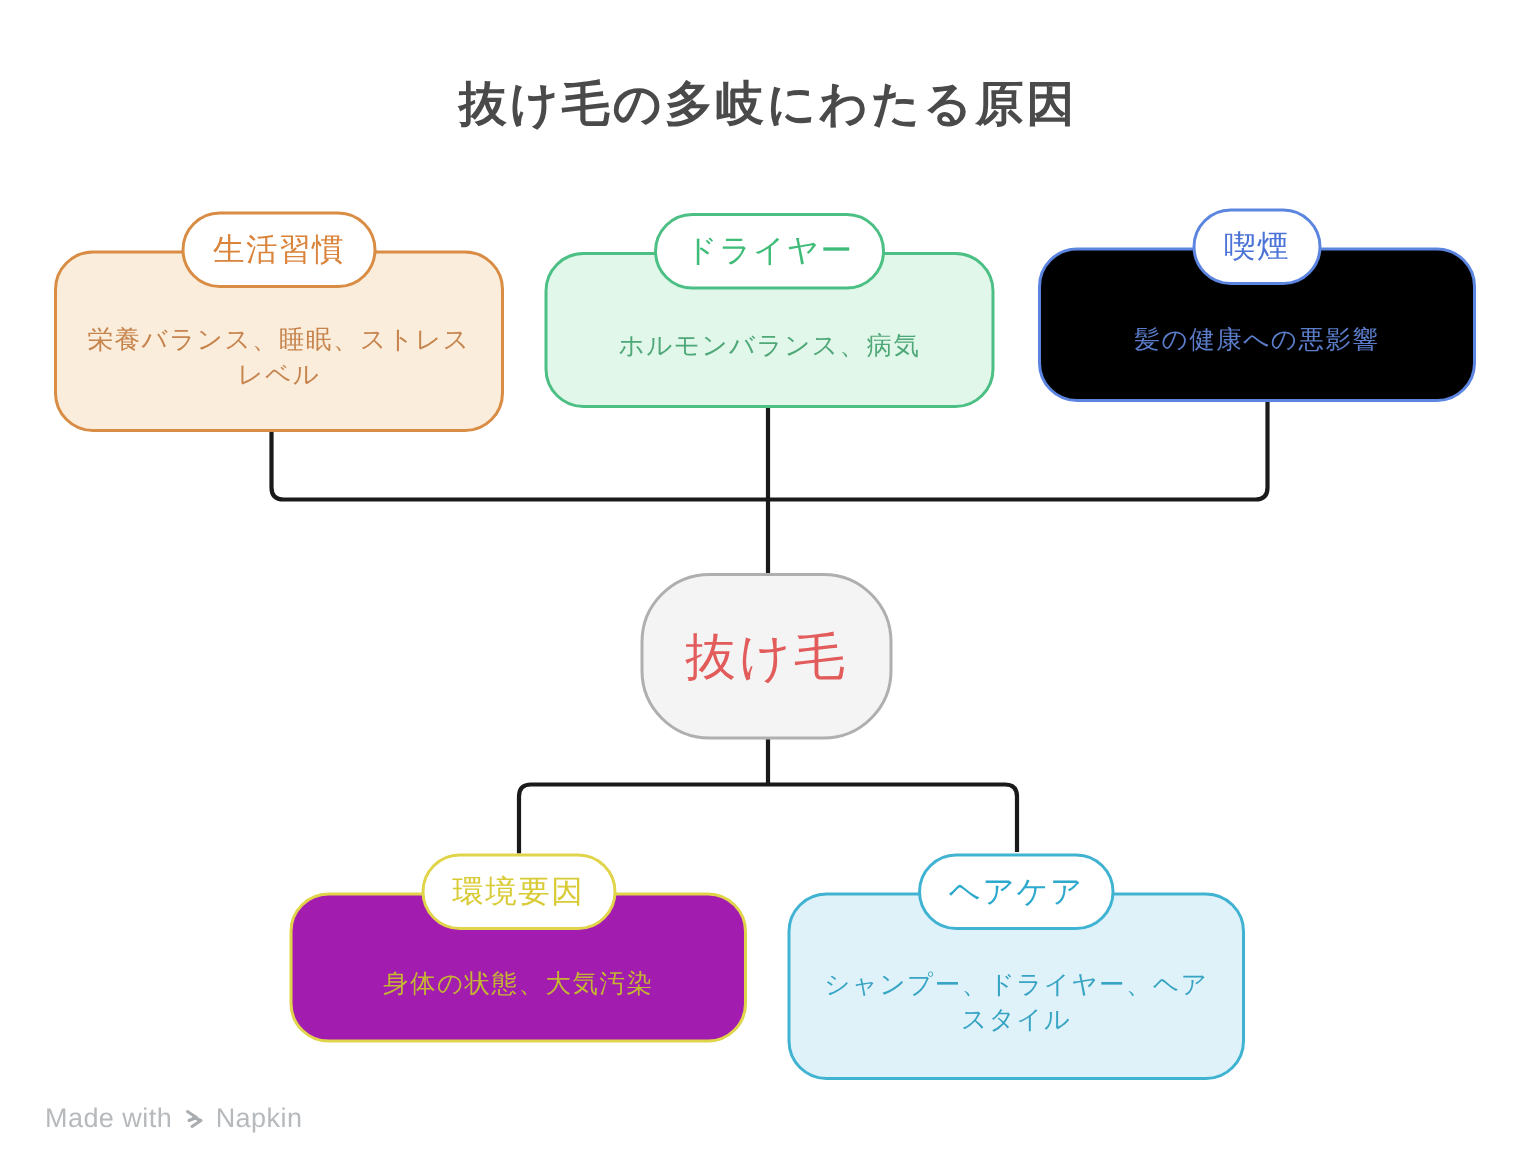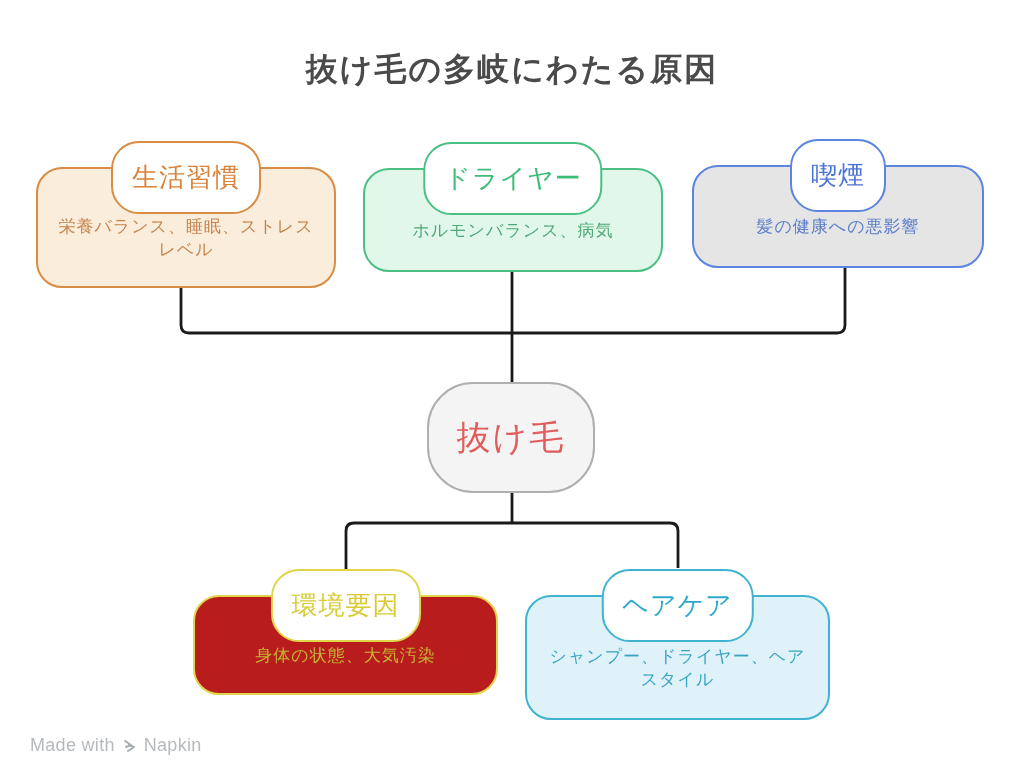--- a/index.html
+++ b/index.html
@@ -15,21 +15,21 @@
   svg.connectors{position:absolute;left:0;top:0;z-index:1;}
   .card{
     position:absolute;z-index:2;box-sizing:border-box;
     border:2.5px solid #999;border-radius:26px;
     display:flex;align-items:center;justify-content:center;
   }
   .card .pad{padding-top:20px;width:100%;font-family:Liberation Serif, serif;}
   .pill{
     position:absolute;top:-28px;left:50%;transform:translateX(-50%);
     background:#ffffff;border:2.5px solid #999;border-radius:28px;
-    padding:22px 19px;font-size:26px;line-height:25px;letter-spacing:1px;
+    padding:11px 19px;font-size:21px;line-height:25px;letter-spacing:1px;
     white-space:nowrap;z-index:3;
   }
   .body-text{
     font-size:17px;line-height:23px;letter-spacing:1px;text-align:center;
     margin:0 auto;max-width:256px;
   }
   .center-node{
     position:absolute;z-index:2;box-sizing:border-box;
     border:2.5px solid #afafaf;border-radius:46px;background:#f4f4f4;
     display:flex;align-items:center;justify-content:center;
@@ -70,34 +70,34 @@
 
   <div class="card" style="left: 363px; top: 168px; width: 300px; height: 104px; border-color: rgb(76, 192, 132); background-color: rgb(225, 247, 234);">
     <div class="pill" style="border-color: rgb(76, 192, 132); color: rgb(63, 188, 120);">
       <span>ドライヤー</span>
     </div>
     <div class="pad">
       <div class="body-text" style="color: rgb(79, 168, 120);">ホルモンバランス、病気</div>
     </div>
   </div>
 
-  <div class="card" style="left: 692px; top: 165px; width: 292px; height: 103px; border-color: rgb(92, 133, 224); background-color: #e5e5e5;">
+  <div class="card" style="left: 692px; top: 165px; width: 292px; height: 103px; border-color: rgb(92, 133, 224); background-color: #000000;">
     <div class="pill" style="border-color: rgb(92, 133, 224); color: rgb(76, 115, 214);">
       <span>喫煙</span>
     </div>
     <div class="pad">
       <div class="body-text" style="color: rgb(90, 124, 201);">髪の健康への悪影響</div>
     </div>
   </div>
 
   <div class="center-node" style="left: 427px; top: 382px; width: 168px; height: 111px; border-color: rgb(175, 175, 175); background-color: rgb(244, 244, 244);">
     <span class="label" style="color: rgb(226, 92, 92);">抜け毛</span>
   </div>
 
-  <div class="card" style="left: 193px; top: 595px; width: 305px; height: 100px; border-color: rgb(224, 213, 74); background-color: #b91c1c;">
+  <div class="card" style="left: 193px; top: 595px; width: 305px; height: 100px; border-color: rgb(224, 213, 74); background-color: #a21caf;">
     <div class="pill" style="border-color: rgb(224, 213, 74); color: rgb(217, 203, 53);">
       <span>環境要因</span>
     </div>
     <div class="pad">
       <div class="body-text" style="color: rgb(196, 182, 51);">身体の状態、大気汚染</div>
     </div>
   </div>
 
   <div class="card" style="left: 525px; top: 595px; width: 305px; height: 125px; border-color: rgb(65, 179, 210); background-color: rgb(223, 242, 249);">
     <div class="pill" style="border-color: rgb(65, 179, 210); color: rgb(44, 169, 204);">

